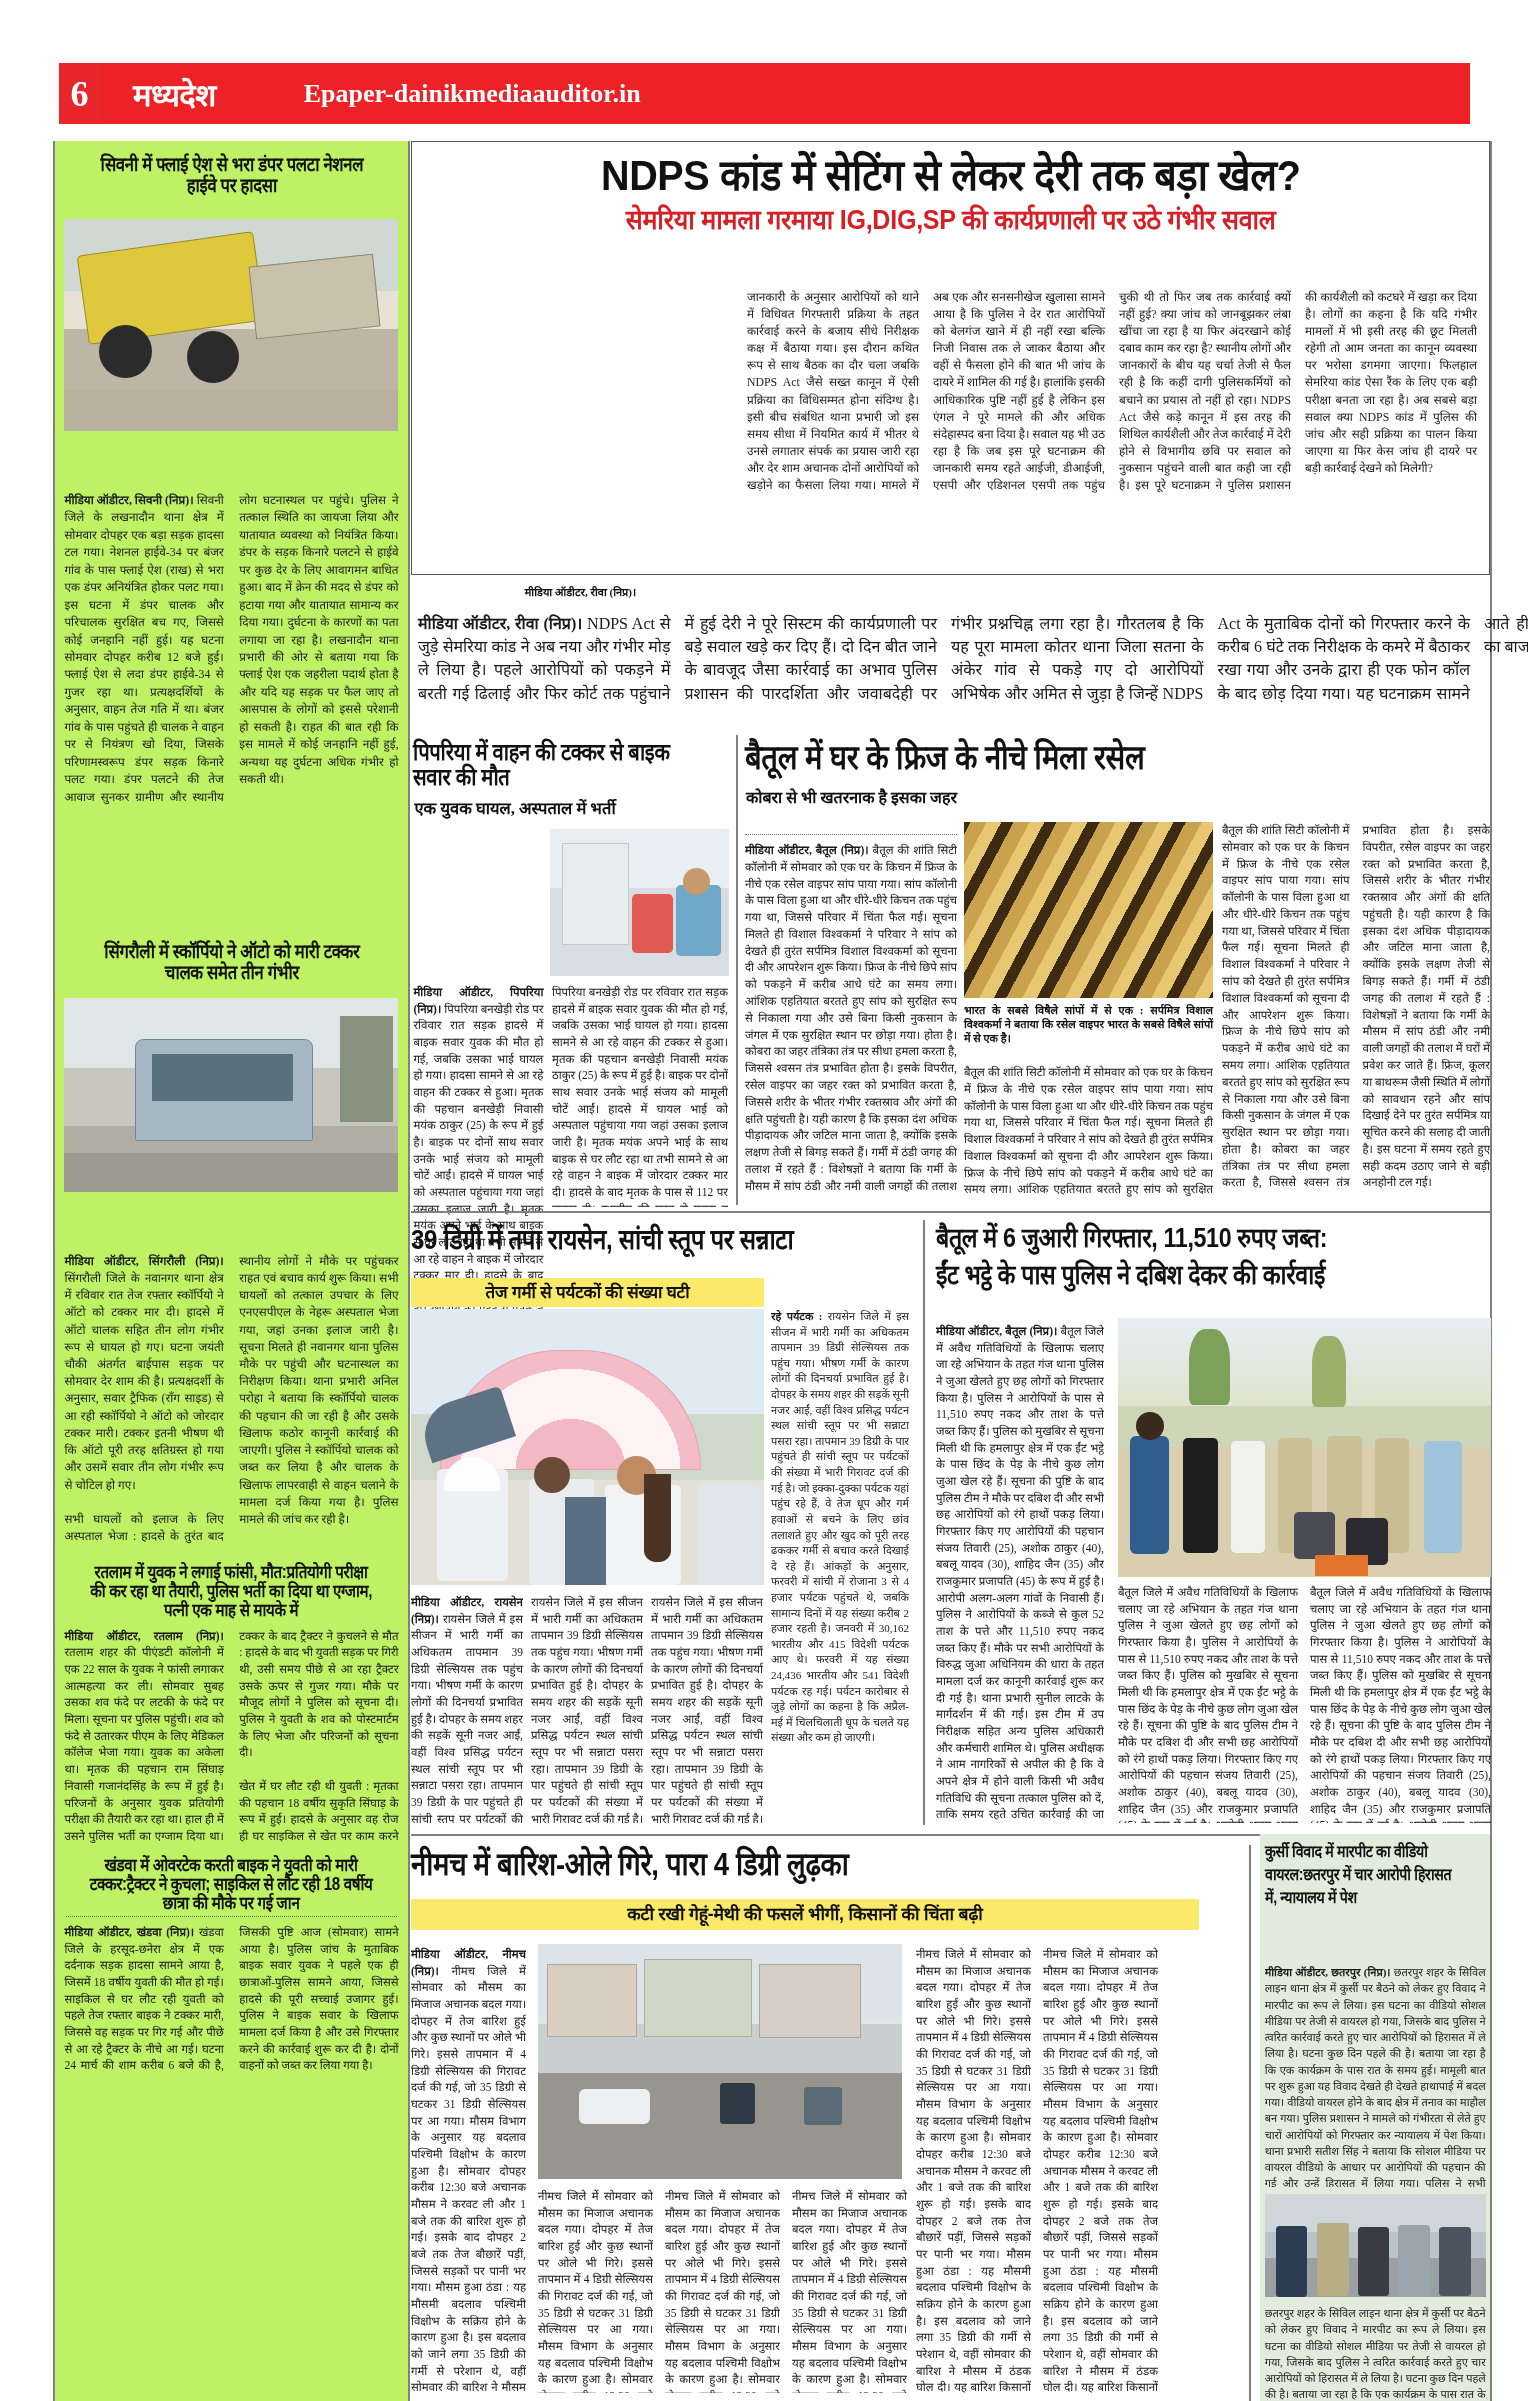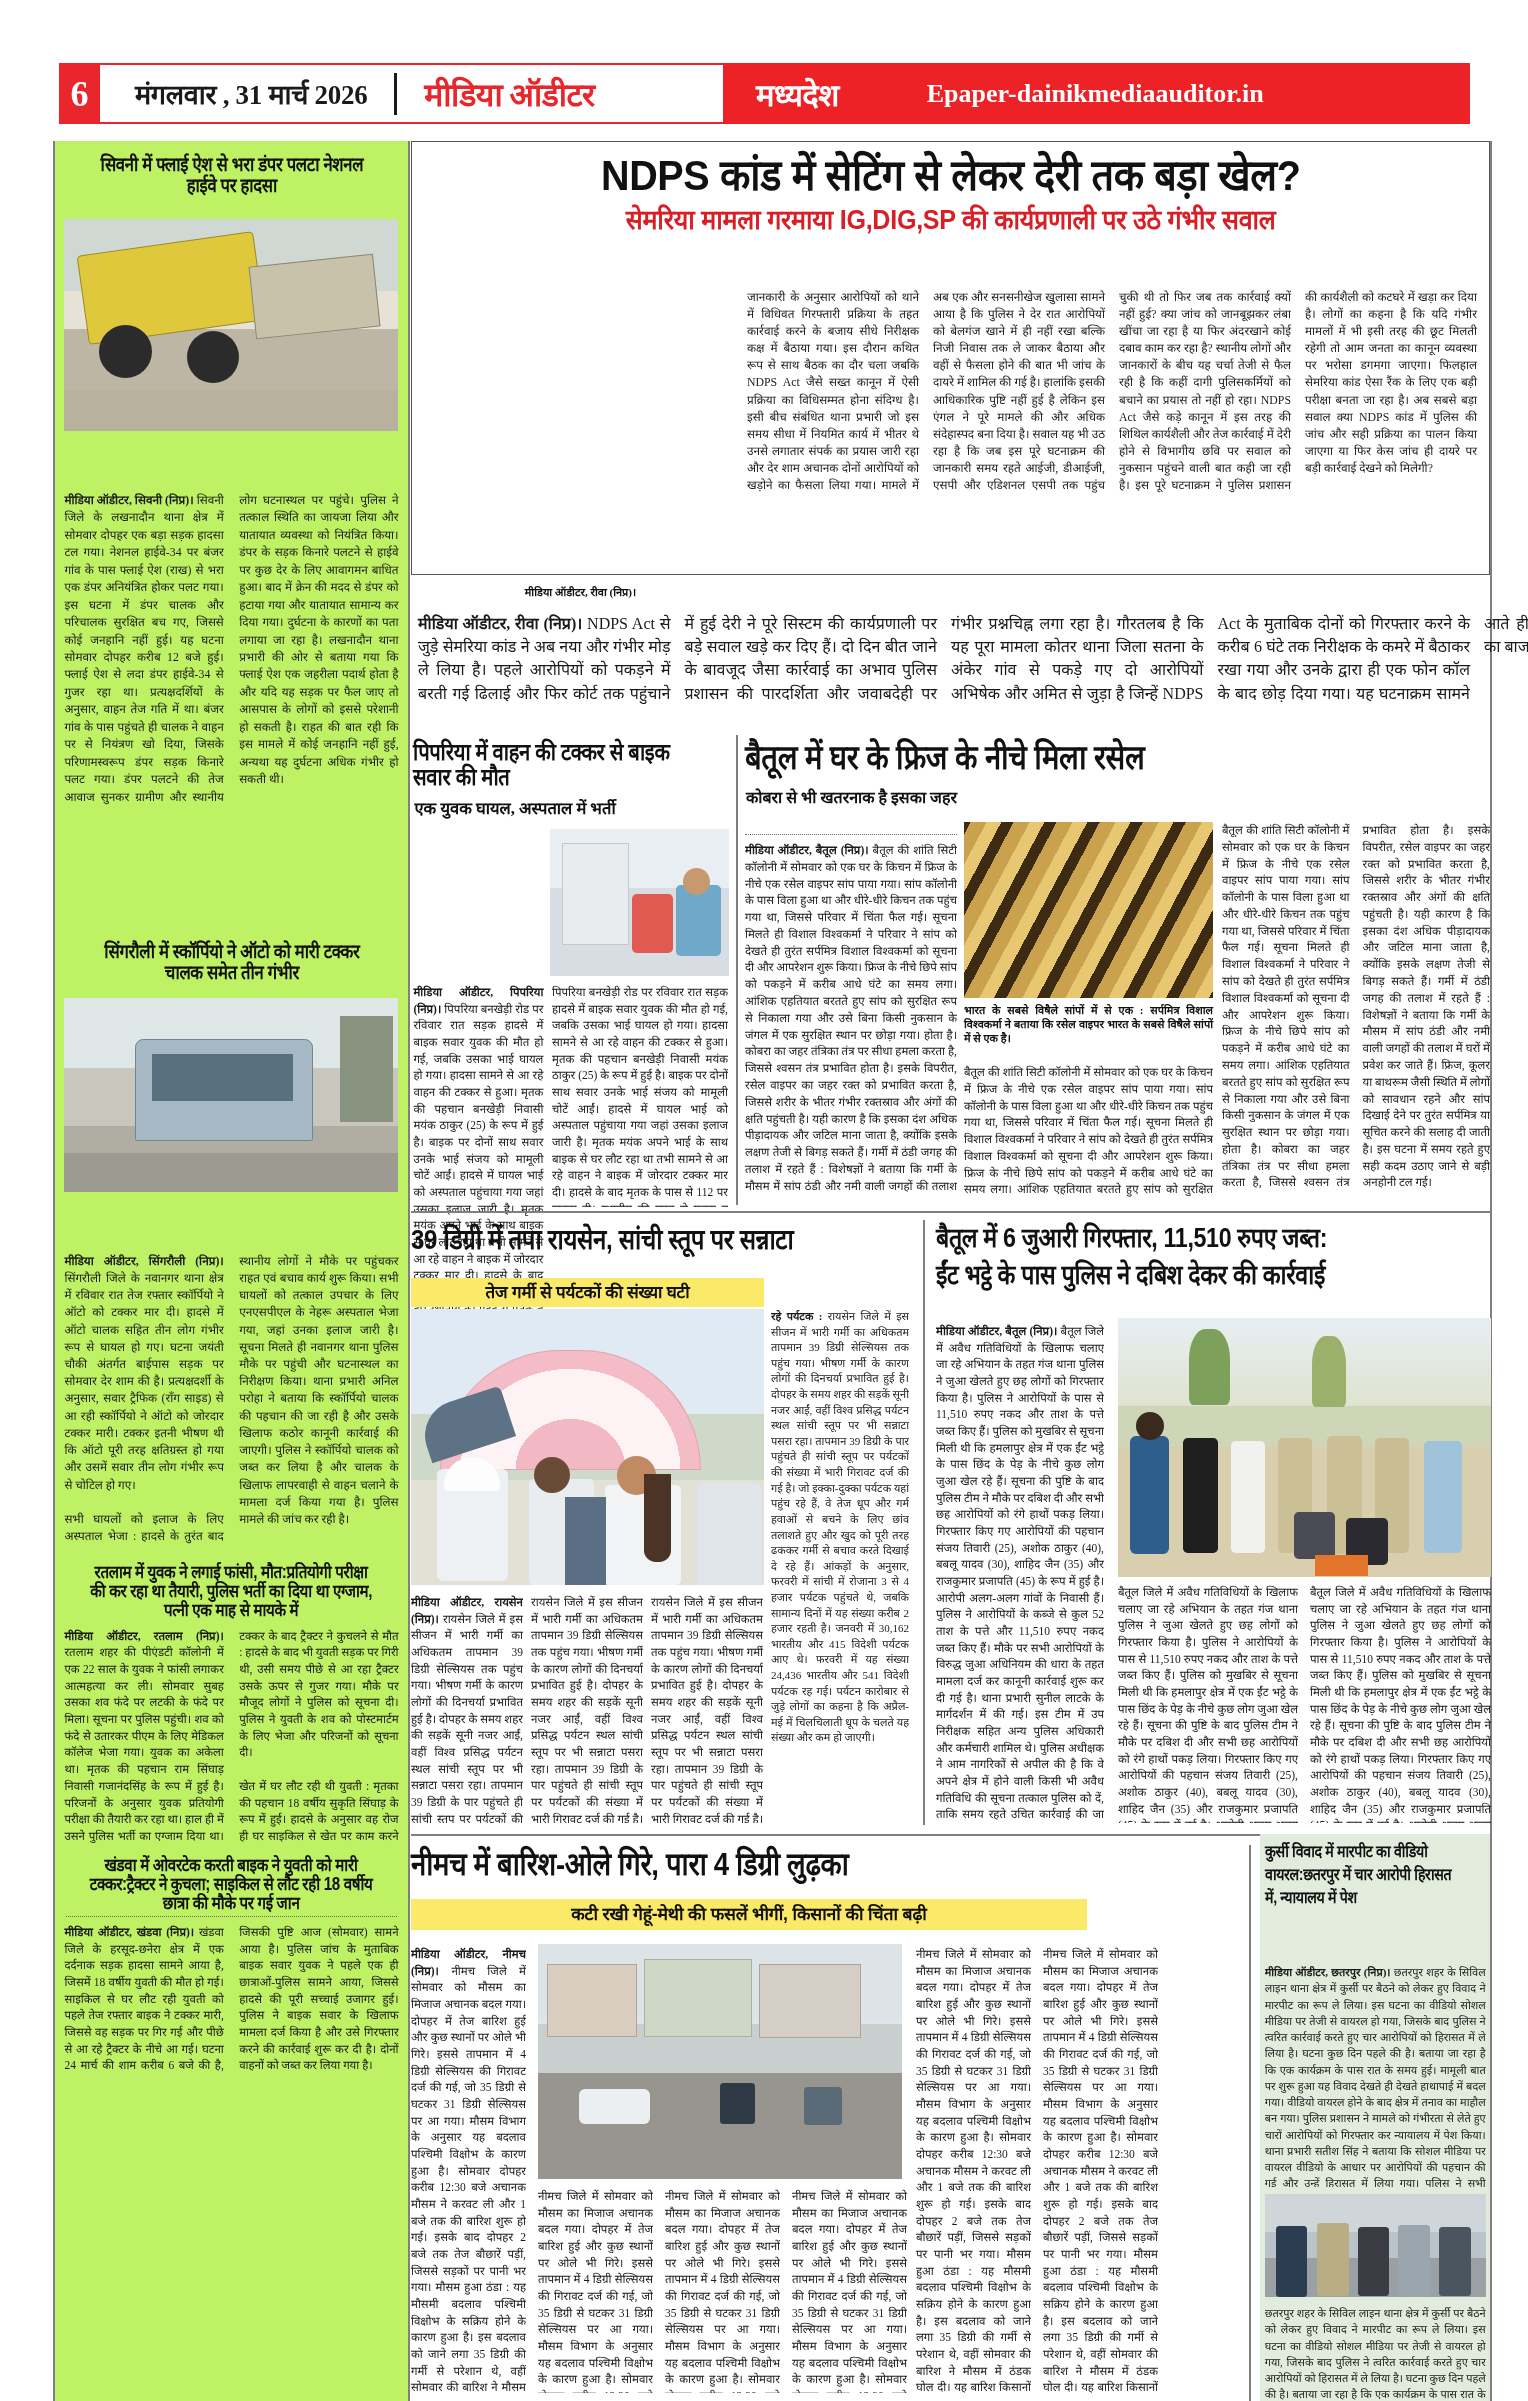--- a/index.html
+++ b/index.html
@@ -112,25 +112,20 @@
   .ph-court{background:linear-gradient(#e6e9ea 0 30%,#b9c3c9 30% 62%,#9aa0a3 62% 100%);}
   .ph-auto{background:linear-gradient(#dfe6e6 0 36%,#c8c6bd 36% 66%,#b0ada3 66% 100%);}
 </style>
 </head>
 <body>
 
 <div class="page">
 
   <div class="masthead">
     <div class="page-num">6</div>
-    <div class="mast-white">
-      <div class="mast-date">मंगलवार , 31 मार्च 2026</div>
-      <div class="mast-div"></div>
-      <div class="mast-brand">मीडिया ऑडीटर</div>
-    </div>
     <div class="mast-red">
       <div class="mast-region">मध्यदेश</div>
       <div class="mast-url">Epaper-dainikmediaauditor.in</div>
     </div>
   </div>
 
   <div class="rule-v" style="left:408px;top:141px;width:2.4px;height:2263px;"></div>
   <div class="rule-v" style="left:1490px;top:141px;width:2.4px;height:2263px;"></div>
   <div class="rule-v" style="left:53px;top:141px;width:2.4px;height:2263px;"></div>
 
@@ -342,21 +337,21 @@
 सूचना की पुष्टि के बाद पुलिस टीम ने मौके पर दबिश दी और सभी छह आरोपियों को रंगे हाथों पकड़ लिया। गिरफ्तार किए गए आरोपियों की पहचान संजय तिवारी (25), अशोक ठाकुर (40), बबलू यादव (30), शाहिद जैन (35) और राजकुमार प्रजापति (45) के रूप में हुई है। आरोपी अलग-अलग गांवों के निवासी हैं।
 
 पुलिस ने आरोपियों के कब्जे से कुल 52 ताश के पत्ते और 11,510 रुपए नकद जब्त किए हैं। मौके पर सभी आरोपियों के विरुद्ध जुआ अधिनियम की धारा के तहत मामला दर्ज कर कानूनी कार्रवाई शुरू कर दी गई है। थाना प्रभारी सुनील लाटके के मार्गदर्शन में की गई। इस टीम में उप निरीक्षक सहित अन्य पुलिस अधिकारी और कर्मचारी शामिल थे। पुलिस अधीक्षक ने आम नागरिकों से अपील की है कि वे अपने क्षेत्र में होने वाली किसी भी अवैध गतिविधि की सूचना तत्काल पुलिस को दें, ताकि समय रहते उचित कार्रवाई की जा सके।</span>
     </div>
   </div>
 
   <div class="rule-h" style="left:411px;top:1834px;width:1079px;height:1.8px;"></div>
 
   <div class="box" style="left:411px;top:1845px;width:829px;height:552px;">
     <div class="hl hl-cond" style="margin:2.4px 0 0;font-size:32px;text-align:left;transform-origin:left center;">नीमच में बारिश-ओले गिरे, पारा 4 डिग्री लुढ़का</div>
-    <div class="kicker" style="position:absolute;left:0;top:54px;width:676px;height:31px;line-height:31px;font-size:17.6px;">कटी रखी गेहूं-मेथी की फसलें भीगीं, किसानों की चिंता बढ़ी</div>
+    <div class="kicker" style="position:absolute;left:0;top:54px;width:788px;height:31px;line-height:31px;font-size:17.6px;">कटी रखी गेहूं-मेथी की फसलें भीगीं, किसानों की चिंता बढ़ी</div>
 
     <div class="photo ph-street" style="left:127px;top:99px;width:364px;height:235px;">
       <div style="position:absolute;left:0;top:0;width:100%;height:76px;background:#dde4e8;"></div>
       <div style="position:absolute;left:9.4px;top:20px;width:88px;height:71px;background:#d8cfc0;border:1.2px solid #b0a694;"></div>
       <div style="position:absolute;left:106px;top:15.3px;width:106px;height:76px;background:#cfd7c6;border:1.2px solid #a9b09c;"></div>
       <div style="position:absolute;left:221px;top:20px;width:100px;height:72px;background:#d4cec6;border:1.2px solid #aaa49a;"></div>
       <div style="position:absolute;left:0;top:129px;width:100%;height:106px;background:#98958f;"></div>
       <div style="position:absolute;left:41px;top:145px;width:71px;height:35px;background:#eceff1;border-radius:5.9px;"></div>
       <div style="position:absolute;left:182px;top:139px;width:35px;height:41px;background:#2e3a45;border-radius:3.5px;"></div>
       <div style="position:absolute;left:266px;top:143px;width:38px;height:38px;background:#5a6a76;border-radius:3.5px;"></div>

